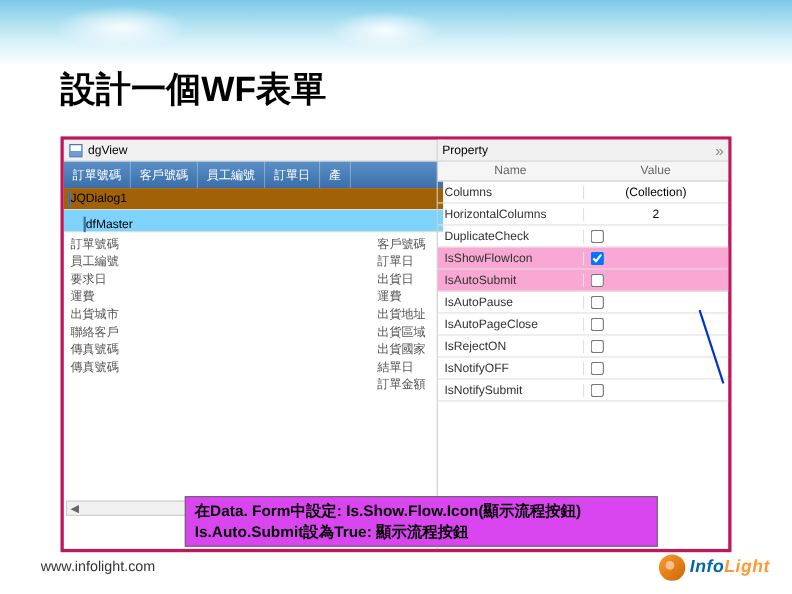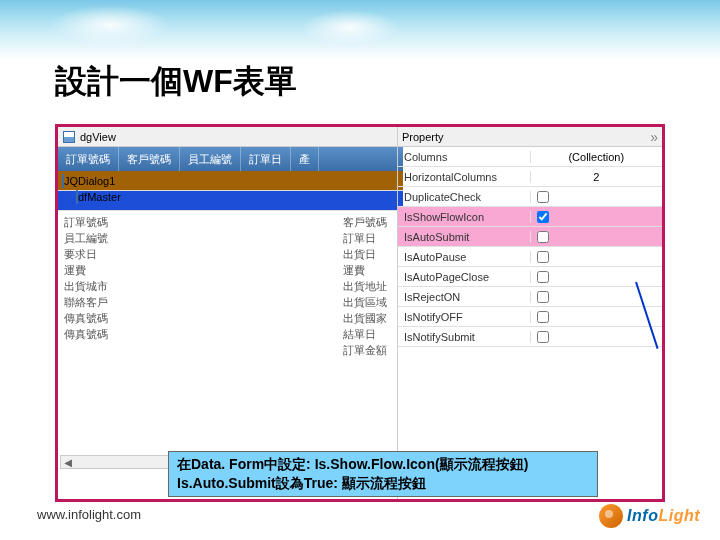--- a/index.html
+++ b/index.html
@@ -11,38 +11,38 @@
   .slide-title { position: absolute; top: 60px; left: 55px; font-size: 32px; font-weight: bold; color: #000; font-family: "Microsoft JhengHei", sans-serif; text-align: center; }
   .main-area { position: absolute; top: 124px; left: 55px; width: 610px; height: 378px; border: 3px solid #be185d; background: #fff; }
   .left-panel { position: absolute; top: 0; left: 0; width: 345px; height: 100%; overflow: hidden; }
   .right-panel { position: absolute; top: 0; right: 0; width: 265px; height: 100%; border-left: 1px solid #ccc; }
   .panel-header { height: 20px; background: #f0f0f0; border-bottom: 1px solid #ccc; display: flex; align-items: center; padding: 0 4px; font-size: 11px; }
   .panel-header .icon-box { width: 14px; height: 14px; margin-right: 4px; display: inline-flex; align-items: center; justify-content: center; }
   .close-arrows { margin-left: auto; color: #888; font-size: 14px; cursor: pointer; }
   .grid-header { height: 24px; background: linear-gradient(180deg, #5a8fc7 0%, #3b6ea8 100%); display: flex; color: #fff; font-size: 11px; }
   .grid-header .col { padding: 5px 8px; border-right: 1px solid rgba(255,255,255,0.3); white-space: nowrap; }
   .sub-header { height: 20px; background: #a16207; border-bottom: 1px solid #ddd; display: flex; align-items: center; padding: 0 4px; font-size: 11px; }
-  .sub-header2 { height: 20px; background: #1d4ed8; border-bottom: 1px solid #ddd; display: flex; align-items: flex-start; padding: 0 4px 0 18px; font-size: 11px; }
+  .sub-header2 { height: 20px; background: #7dd3fc; border-bottom: 1px solid #ddd; display: flex; align-items: flex-end; padding: 0 4px 0 18px; font-size: 11px; }
   .form-body { padding: 3px 6px; display: flex; gap: 40px; }
   .form-col { display: flex; flex-direction: column; gap: 0px; }
   .form-label { font-size: 11px; color: #555; line-height: 16px; white-space: nowrap; }
   .prop-header { height: 18px; background: #f5f5f5; border-bottom: 1px solid #ccc; display: flex; font-size: 11px; color: #666; }
   .prop-header .ph-col { flex: 1; padding: 2px 6px; text-align: center; }
   .prop-rows { }
   .prop-row { height: 20px; display: flex; border-bottom: 1px solid #e0e0e0; font-size: 11px; align-items: center; }
   .prop-row.highlight { background: #f9a8d4; }
   .prop-name { flex: 1; padding: 0 6px; color: #333; border-right: 1px solid #e0e0e0; white-space: nowrap; overflow: hidden; }
   .prop-value { flex: 1; padding: 0 6px; display: flex; align-items: center; }
   .prop-value input[type=checkbox] { width: 12px; height: 12px; }
   .prop-value input[type=text] { border: none; width: 100%; font-size: 11px; background: transparent; text-align: center; }
   .arrow-line { position: absolute; top: 155px; right: 25px; width: 2px; height: 70px; background: #0033cc; transform: rotate(-18deg); transform-origin: top; }
   .hscroll { position: absolute; bottom: 30px; left: 2px; right: 2px; height: 14px; background: #f0f0f0; border: 1px solid #ccc; display: flex; align-items: center; }
   .hscroll .arrow { width: 14px; text-align: center; color: #666; font-size: 10px; cursor: pointer; }
   .hscroll .track { flex: 1; }
-  .callout { position: absolute; bottom: 2px; left: 110px; width: 430px; height: 46px; background: #7dd3fc; border: 1px solid #666; padding: 3px 8px; font-size: 14px; font-weight: bold; font-family: "Microsoft JhengHei", sans-serif; }
+  .callout { position: absolute; bottom: 2px; left: 110px; width: 430px; height: 46px; background: #d946ef; border: 1px solid #666; padding: 3px 8px; font-size: 14px; font-weight: bold; font-family: "Microsoft JhengHei", sans-serif; }
   .callout div { line-height: 19px; }
   .footer-url { position: absolute; bottom: 18px; left: 37px; font-size: 13px; color: #333; }
   .footer-logo { position: absolute; bottom: 12px; right: 20px; display: flex; align-items: center; gap: 4px; }
   .logo-circle { width: 24px; height: 24px; border-radius: 50%; background: linear-gradient(135deg, #ff9933 0%, #cc6600 100%); position: relative; }
   .logo-circle::after { content: ""; position: absolute; top: 6px; left: 6px; width: 8px; height: 8px; border-radius: 50%; background: rgba(255,255,255,0.5); }
   .logo-text { font-weight: bold; font-style: italic; font-size: 16px; letter-spacing: 0.5px; }
   .logo-info { color: #0066aa; }
   .logo-light { color: #ff9933; }
   .small-icon { width: 12px; height: 12px; background: #6a9ed4; border: 1px solid #3b6ea8; }
   .small-icon.grid { background: linear-gradient(#fff 50%, #6a9ed4 50%); }
@@ -107,20 +107,24 @@
       <span class="track"></span>
       <span class="arrow">▶</span>
     </div>
   </div>
 
   <div class="right-panel">
     <div class="panel-header">
       <span>Property</span>
       <span class="close-arrows">»</span>
     </div>
+    <div class="prop-header">
+      <div class="ph-col">Name</div>
+      <div class="ph-col">Value</div>
+    </div>
     <div class="prop-rows" id="prop-rows">
         <div class="prop-row">
           <div class="prop-name">Columns</div>
           <div class="prop-value">
             <input type="text" value="(Collection)" style="">
           </div>
         </div>
         <div class="prop-row">
           <div class="prop-name">HorizontalColumns</div>
           <div class="prop-value">

